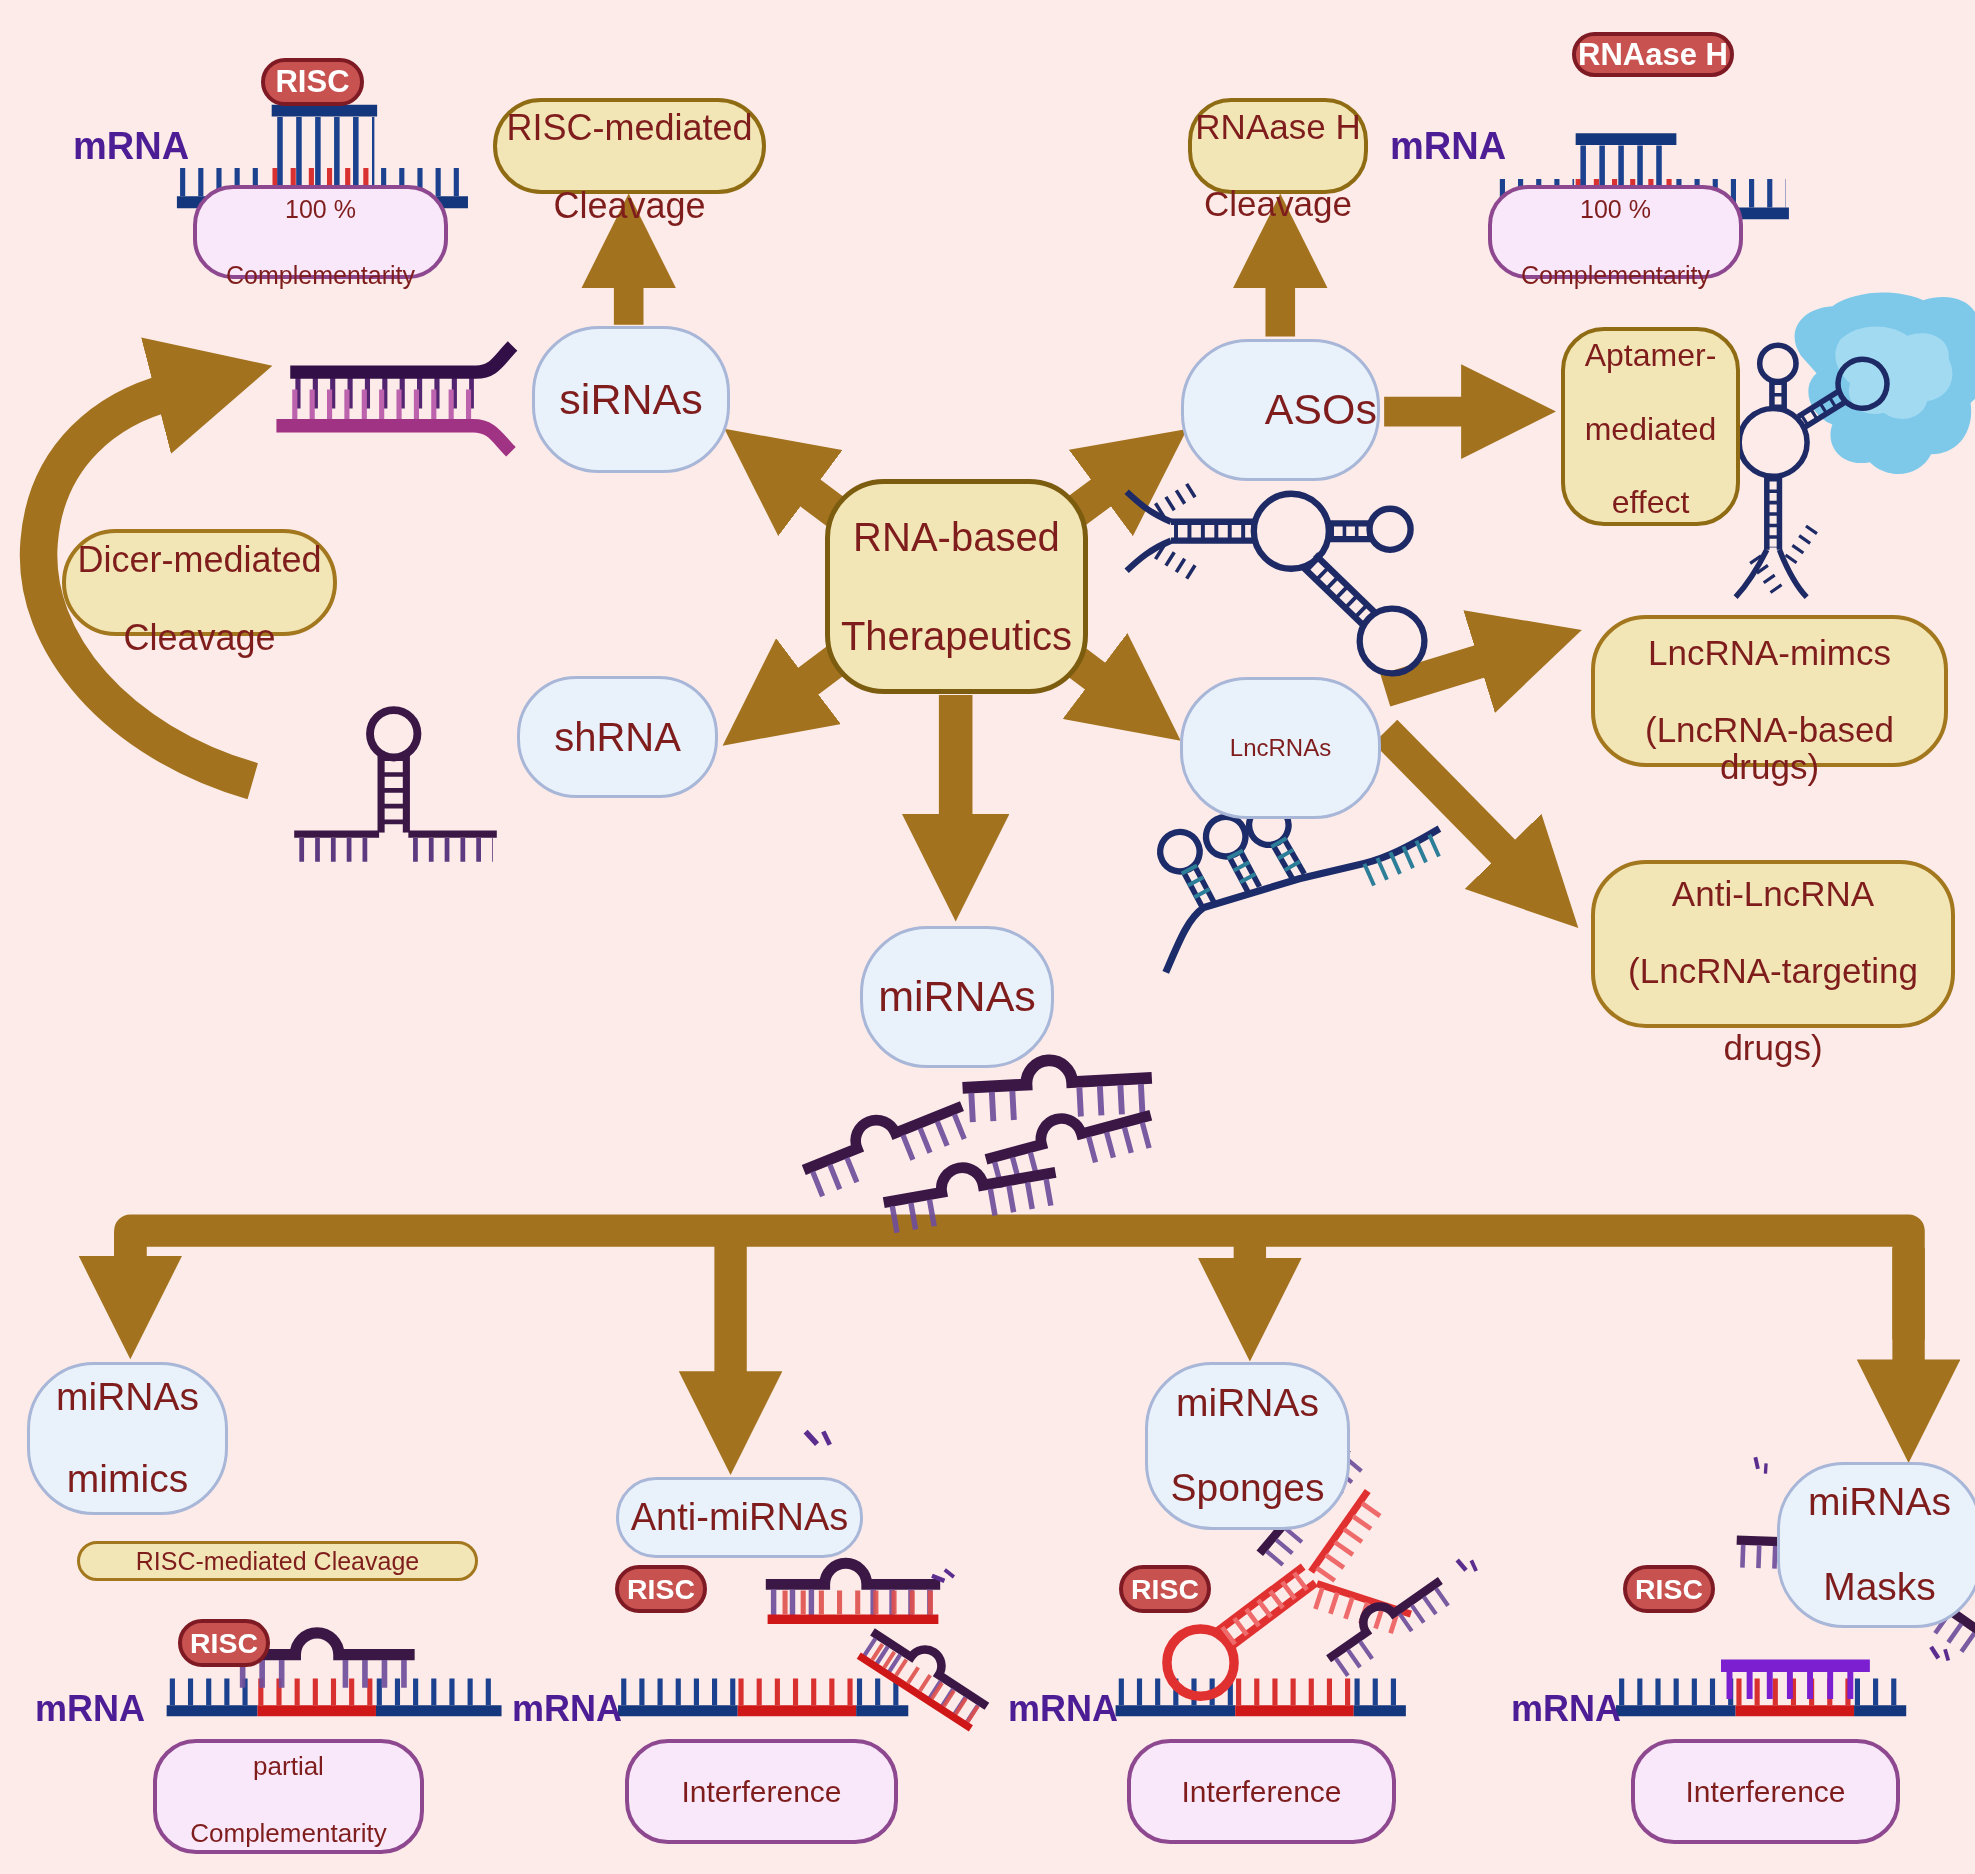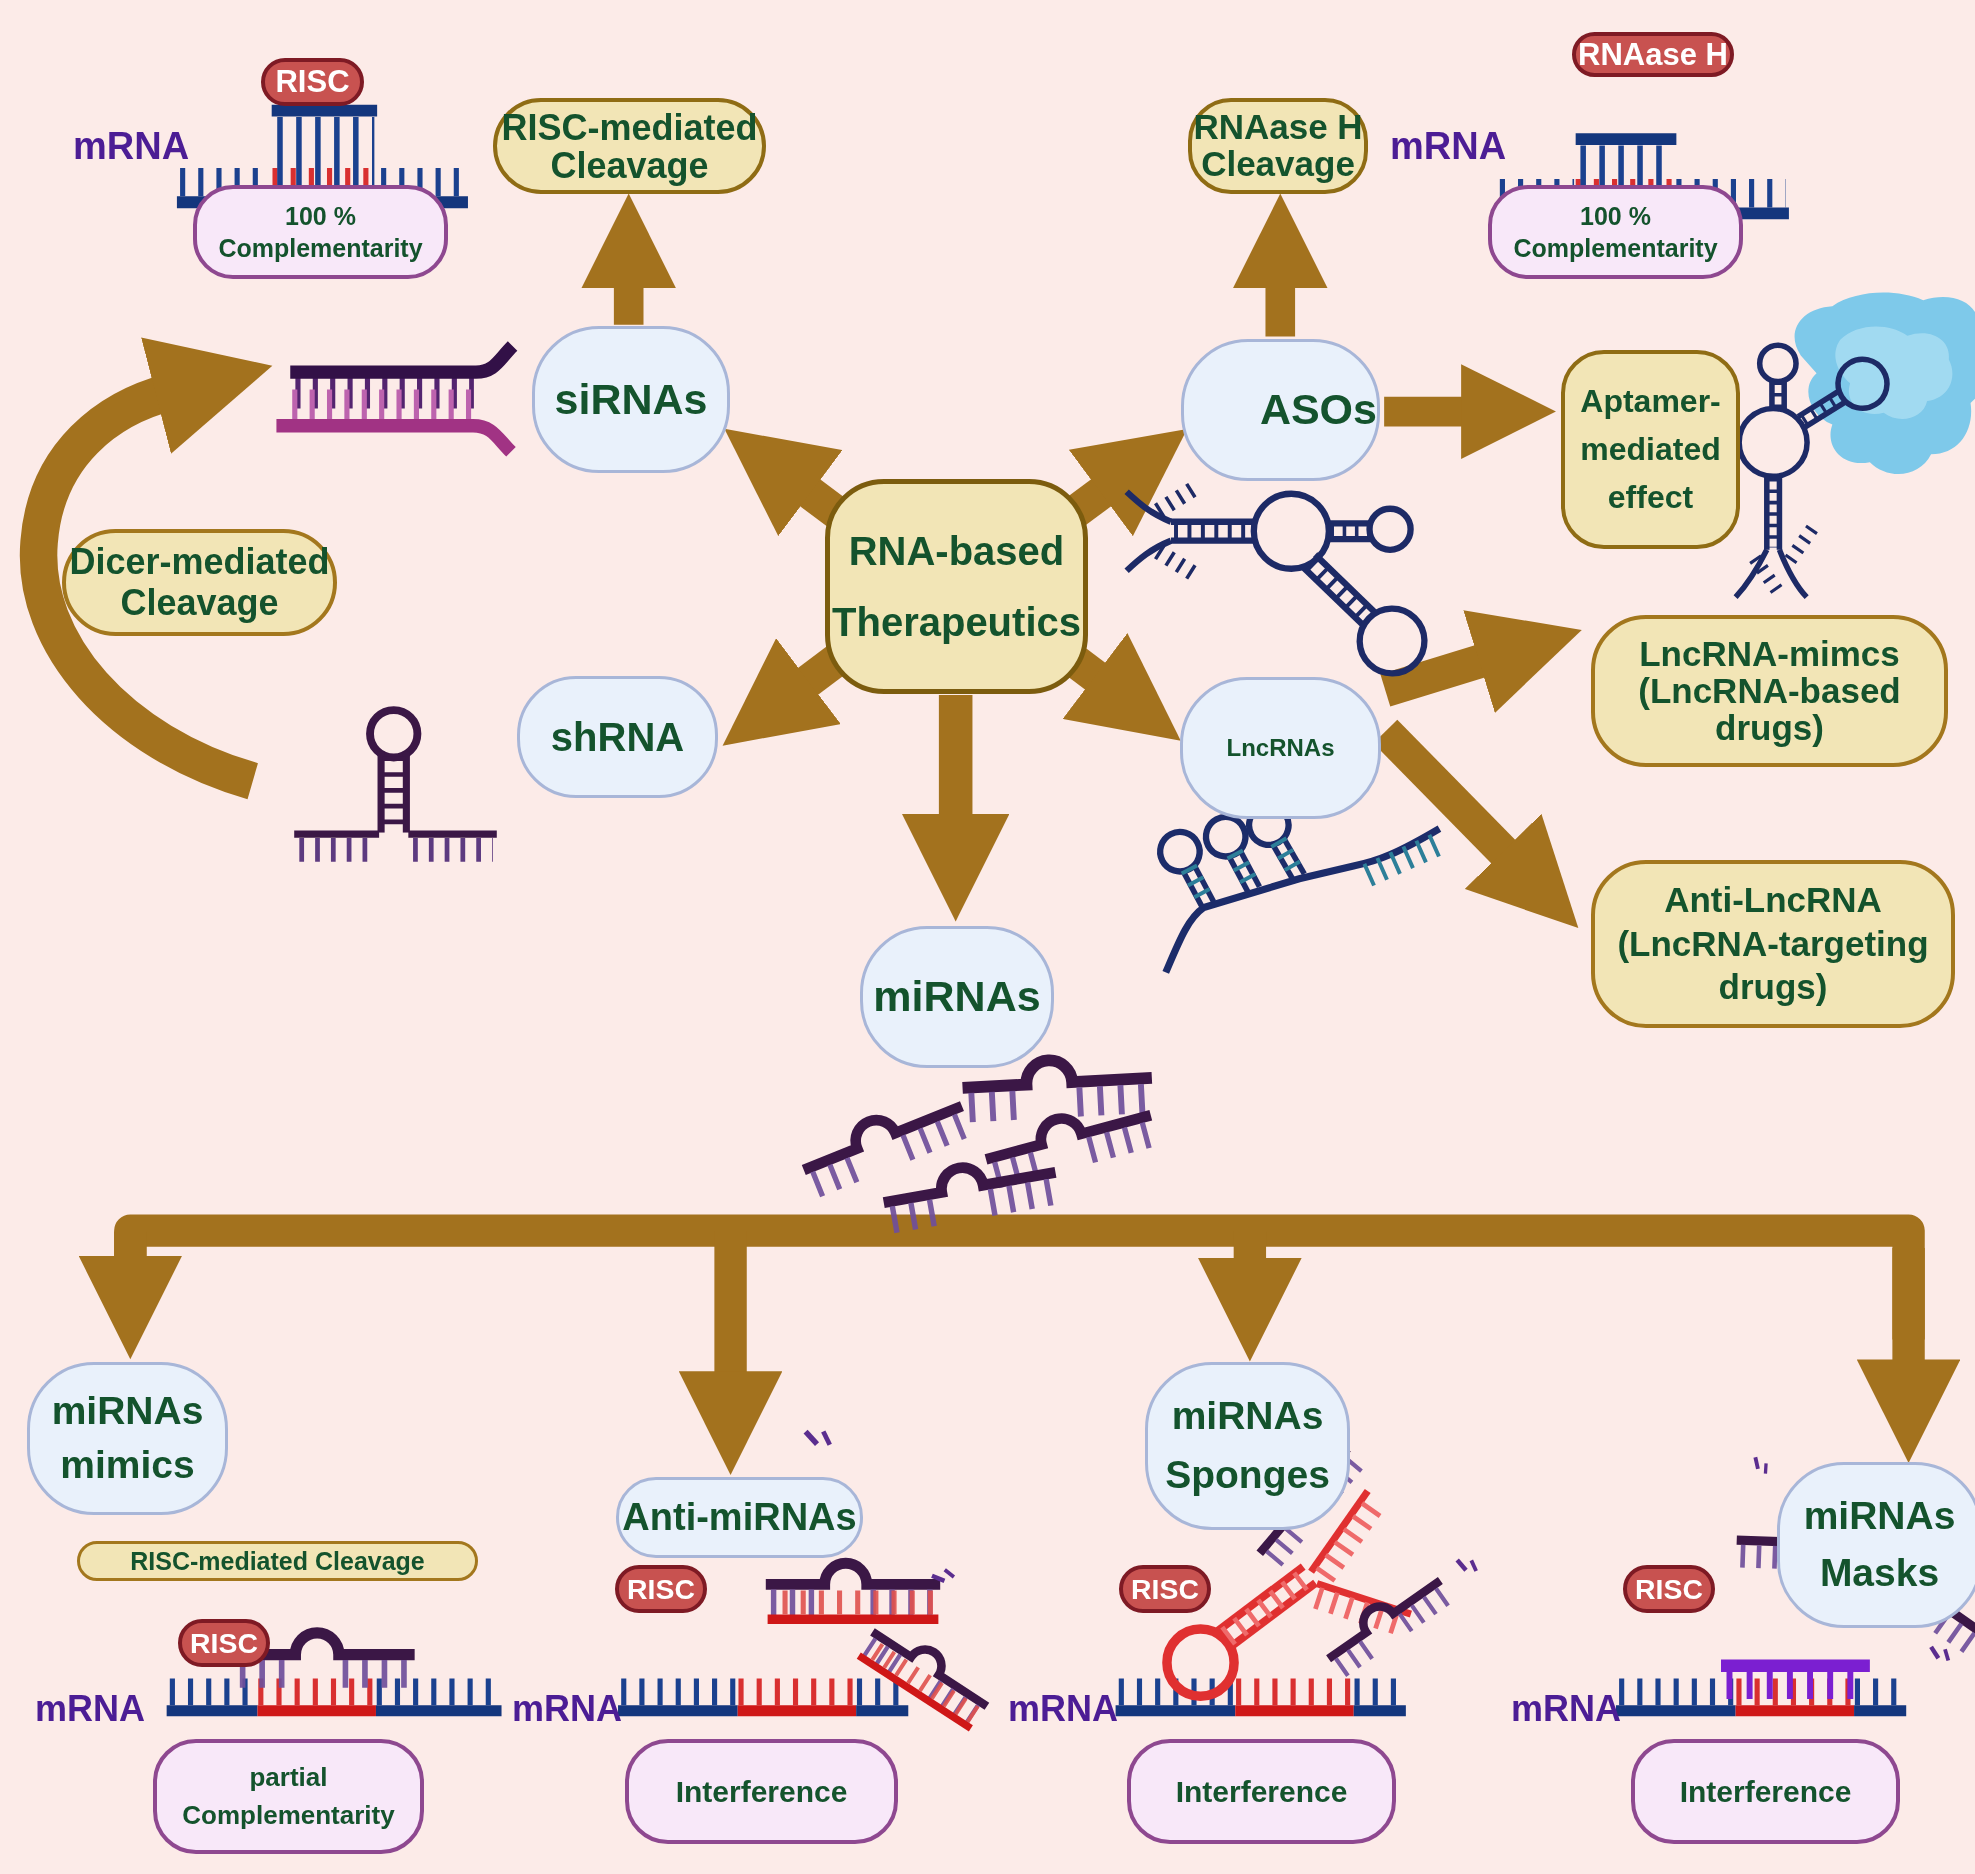--- a/index.html
+++ b/index.html
@@ -1,20 +1,20 @@
 <!DOCTYPE html>
 <html style="font-size:6.3px"><head>
 <meta charset="utf-8">
 <style>
   html,body{margin:0;padding:0;}
   body{font-family:"Liberation Sans", sans-serif;}
   #canvas{position:relative;width:1984px;height:1874px;background:#fcebe8;overflow:hidden;}
   #art{position:absolute;left:0;top:0;}
   .abs{position:absolute;box-sizing:border-box;}
-  .bx{display:flex;flex-direction:column;align-items:center;justify-content:space-evenly;text-align:center;color:#14532d;font-weight:700;}
+  .bx{display:flex;flex-direction:column;align-items:center;justify-content:space-evenly;text-align:center;color:#7f1d1d;font-weight:400;gap:40px;}
   .bubble{background:#e9f1fb;border:3.2px solid #a8b6d8;border-radius:67px;}
   .tan{background:#f2e5b6;border:4.3px solid #8f6c14;border-radius:49px;}
   .tan2{background:#f2e5b6;border:4px solid #a3771d;border-radius:55px;}
   .pur{background:#f8e8f9;border:4.3px solid #8e4890;border-radius:40px;}
   .badge{background:#c85250;border:4px solid #7e1a24;border-radius:24.5px;color:#fff;display:flex;align-items:center;justify-content:center;font-weight:700;}
   .mrna{display:flex;align-items:center;font-weight:700;color:#4c1d95;}
   .ln{line-height:1.05;}
 </style>
 </head>
 <body>
@@ -290,21 +290,21 @@
 </div>
 
 <div class="abs bx tan" style="left:493px;top:98px;width:273px;height:96px;font-size:36px;padding:7.1px 0;">
   <span class="ln">RISC-mediated</span>
   <span class="ln">Cleavage</span>
 </div>
 <div class="abs bx tan" style="left:1188px;top:98px;width:180px;height:96px;font-size:35px;padding:7.1px 0;border-radius:43px;">
   <span class="ln">RNAase H</span>
   <span class="ln">Cleavage</span>
 </div>
-<div class="abs bx tan" style="left:1561px;top:327px;width:179px;height:199px;font-size:32px;padding:16px 0;border-radius:43px;margin-top:23px;">
+<div class="abs bx tan" style="left:1561px;top:327px;width:179px;height:199px;font-size:32px;padding:8px 0;border-radius:43px;">
   <span class="ln">Aptamer-</span>
   <span class="ln">mediated</span>
   <span class="ln">effect</span>
 </div>
 <div class="abs bx tan2" style="left:62px;top:529px;width:275px;height:107px;font-size:36px;padding:8px 0;border-radius:54px;">
   <span class="ln">Dicer-mediated</span>
   <span class="ln">Cleavage</span>
 </div>
 <div class="abs bx tan2" style="left:1591px;top:615px;width:357px;height:152px;font-size:35px;padding:16px 0;">
   <span class="ln">LncRNA-mimcs</span>

